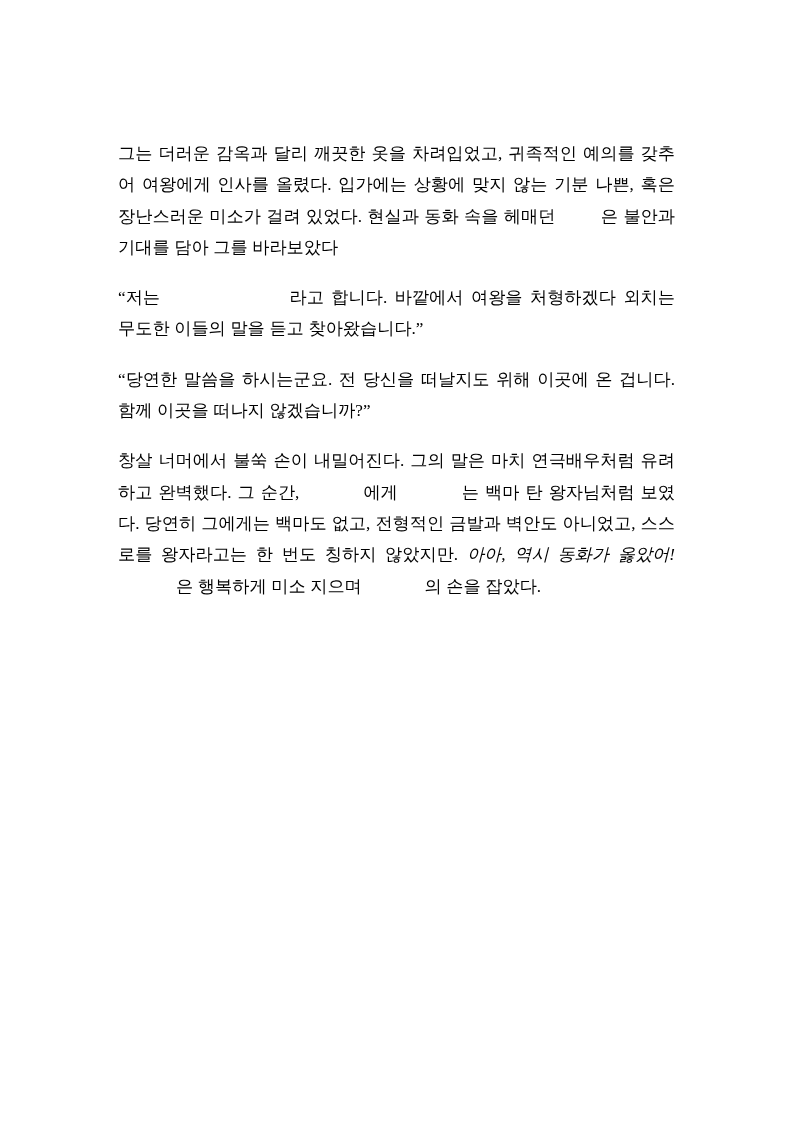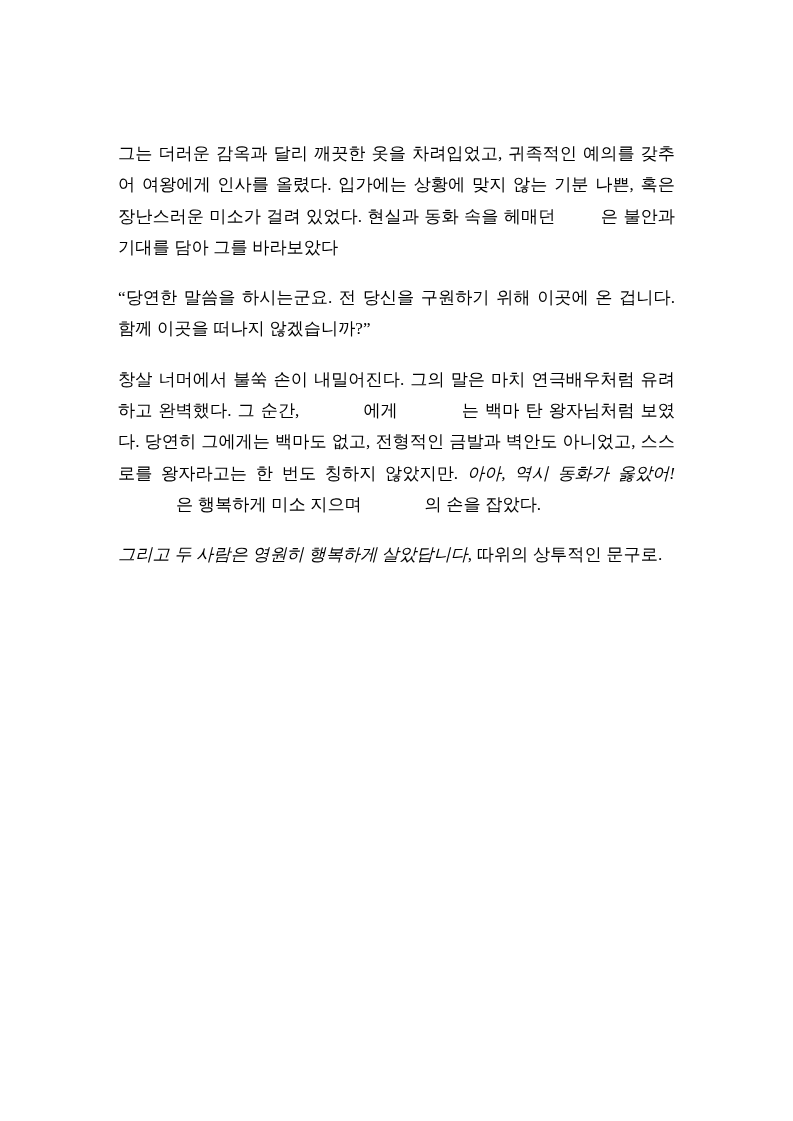--- a/index.html
+++ b/index.html
@@ -48,17 +48,17 @@
   .gap-lg { width: 122px; }
   .gap-md { width: 58px; }
   .gap-sm { width: 40px; }
 </style>
 </head>
 <body>
 
 <div class="page">
   <div class="doc-body">
       <p class="para">그는 더러운 감옥과 달리 깨끗한 옷을 차려입었고, 귀족적인 예의를 갖추어 여왕에게 인사를 올렸다. 입가에는 상황에 맞지 않는 기분 나쁜, 혹은 장난스러운 미소가 걸려 있었다. 현실과 동화 속을 헤매던 <span class="gap gap-sm"> </span>은 불안과 기대를 담아 그를 바라보았다</p>
-      <p class="para">“당연한 말씀을 하시는군요. 전 당신을 구원하기 위해 이곳에 온 겁니다. 함께 이곳을 떠나지 않겠습니까?”</p>
+      <p class="para">“저는 <span class="gap gap-lg"> </span>라고 합니다. 바깥에서 여왕을 처형하겠다 외치는 무도한 이들의 말을 듣고 찾아왔습니다.”</p>
+      <p class="para">“당연한 말씀을 하시는군요. 전 당신을 떠날지도 위해 이곳에 온 겁니다. 함께 이곳을 떠나지 않겠습니까?”</p>
       <p class="para">창살 너머에서 불쑥 손이 내밀어진다. 그의 말은 마치 연극배우처럼 유려하고 완벽했다. 그 순간, <span class="gap gap-md"> </span>에게 <span class="gap gap-md"> </span>는 백마 탄 왕자님처럼 보였다. 당연히 그에게는 백마도 없고, 전형적인 금발과 벽안도 아니었고, 스스로를 왕자라고는 한 번도 칭하지 않았지만. <span class="it">아아, 역시 동화가 옳았어!</span><span class="gap gap-md"> </span>은 행복하게 미소 지으며 <span class="gap gap-md"> </span>의 손을 잡았다.</p>
-      <p class="para"><span class="it">그리고 두 사람은 영원히 행복하게 살았답니다</span>, 따위의 상투적인 문구로.</p>
     </div>
 </div>
 
 </body></html>

